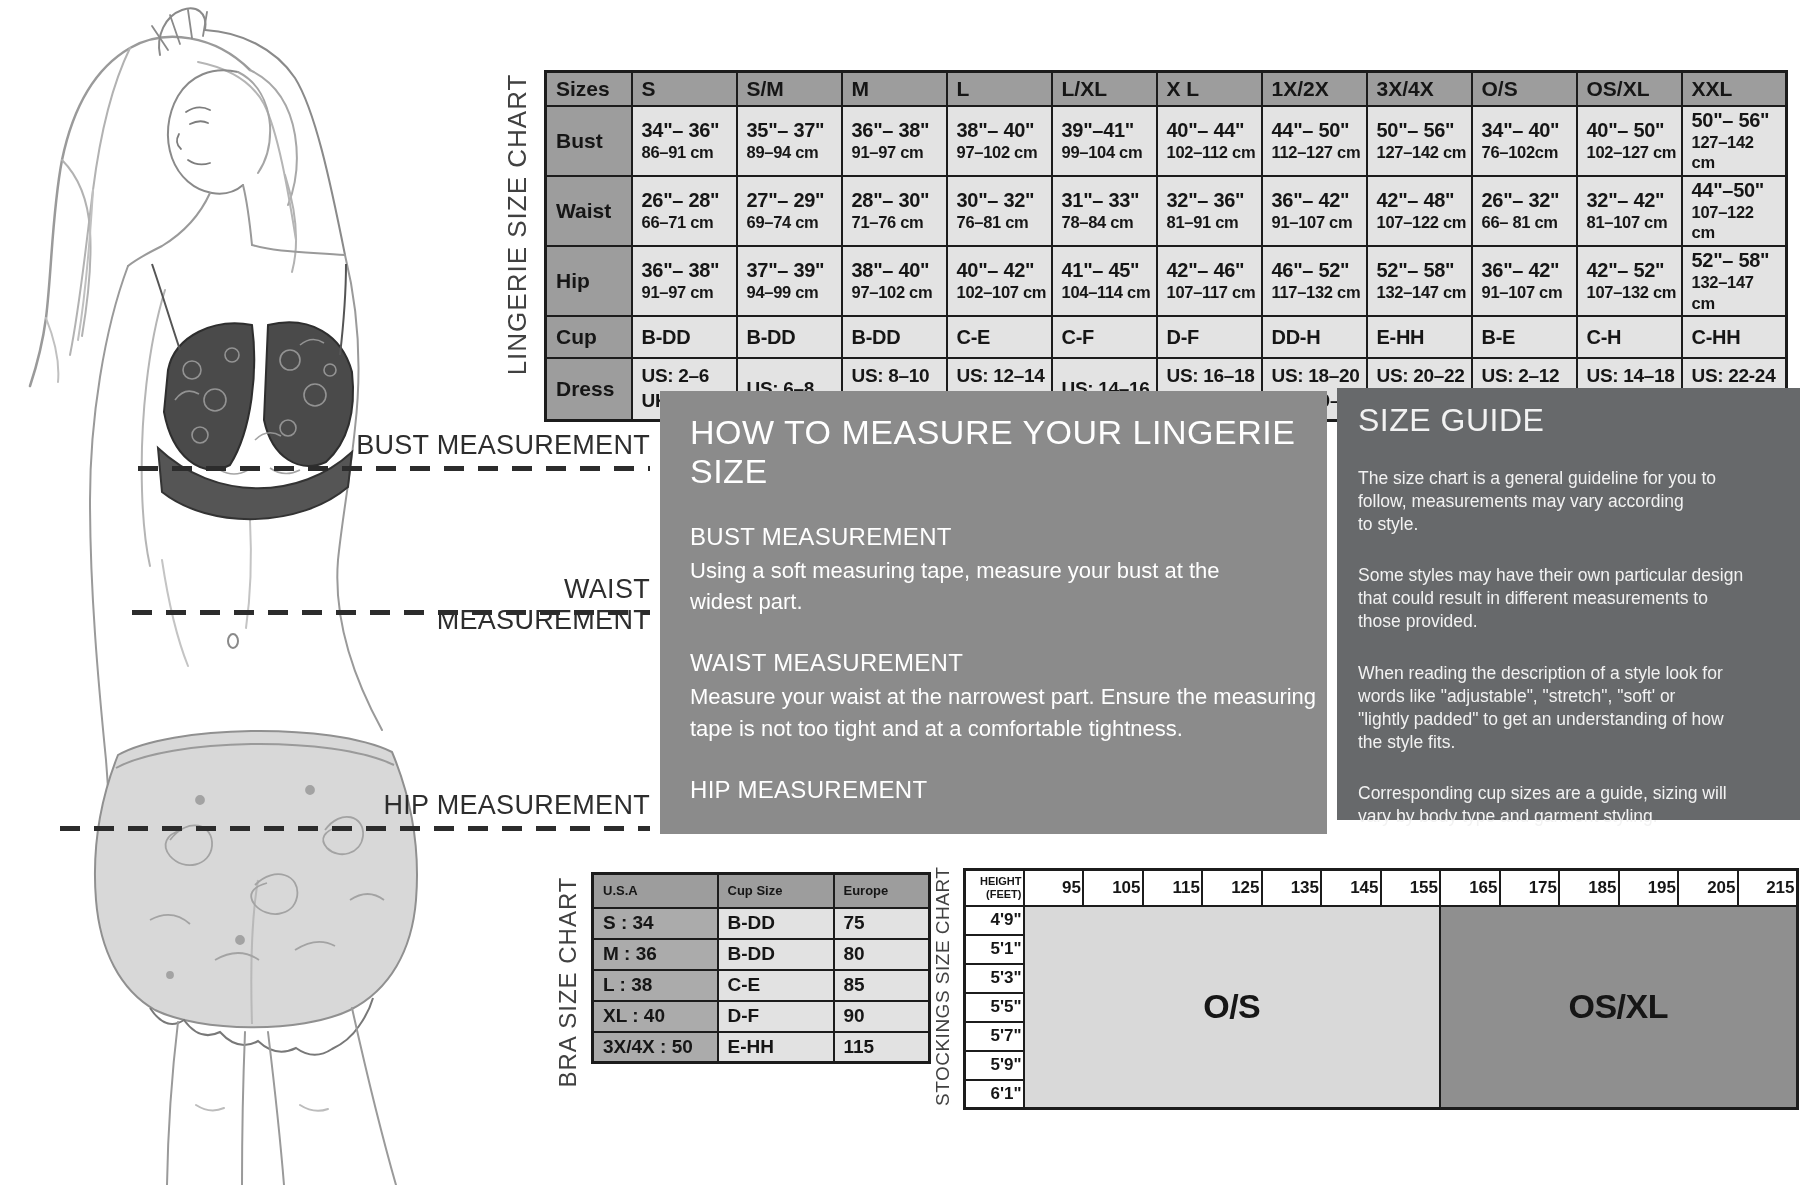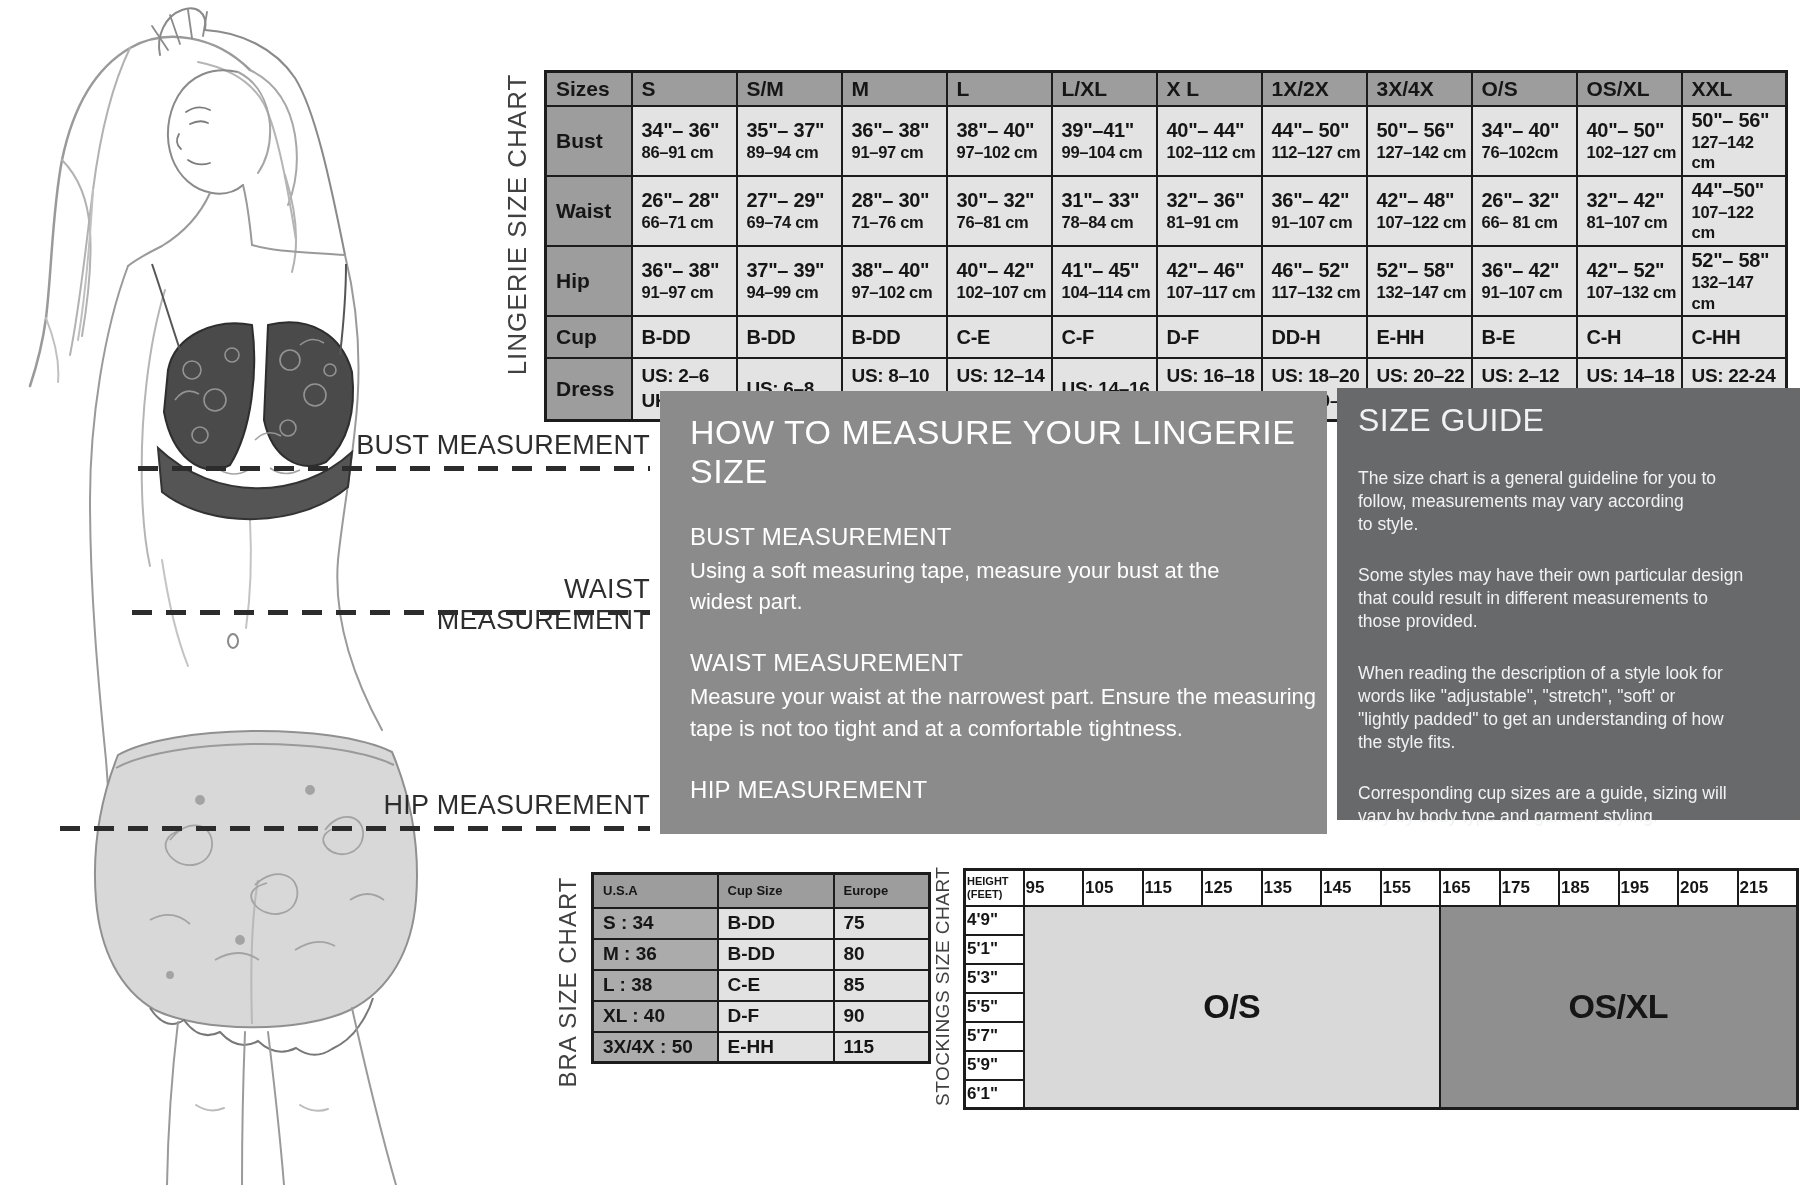--- a/index.html
+++ b/index.html
@@ -49,21 +49,21 @@
   
   #bra-table{left:591px;top:872px;width:337px}
   #bra-table th{background:#9d9d9d;font-size:13px}
   #bra-table td{font-size:19px;background:#e2e2e2}
   #bra-table td.rowlab{background:#ababab}
   #bra-table thead tr{height:34px}
   #bra-table tbody tr{height:31px}
 
   
   #stockings-table{left:963px;top:868px}
-  #stockings-table th{background:#ffffff;text-align:left;padding:1px}
+  #stockings-table th{background:#ffffff;text-align:right;padding:1px}
   #stockings-table thead tr{height:36px}
   #stockings-table tbody tr{height:29px}
   #stockings-table th.corner{font-size:11px;line-height:1.15}
   #stockings-table th.wcell,#stockings-table th.hcell{font-size:17px}
   #stockings-table td.zone{text-align:center;font-size:34px;letter-spacing:-.5px;padding:0}
 </style>
 </head>
 <body>
 
 <svg class="abs" style="left:0;top:0" width="470" height="1185" viewBox="0 0 470 1185">

